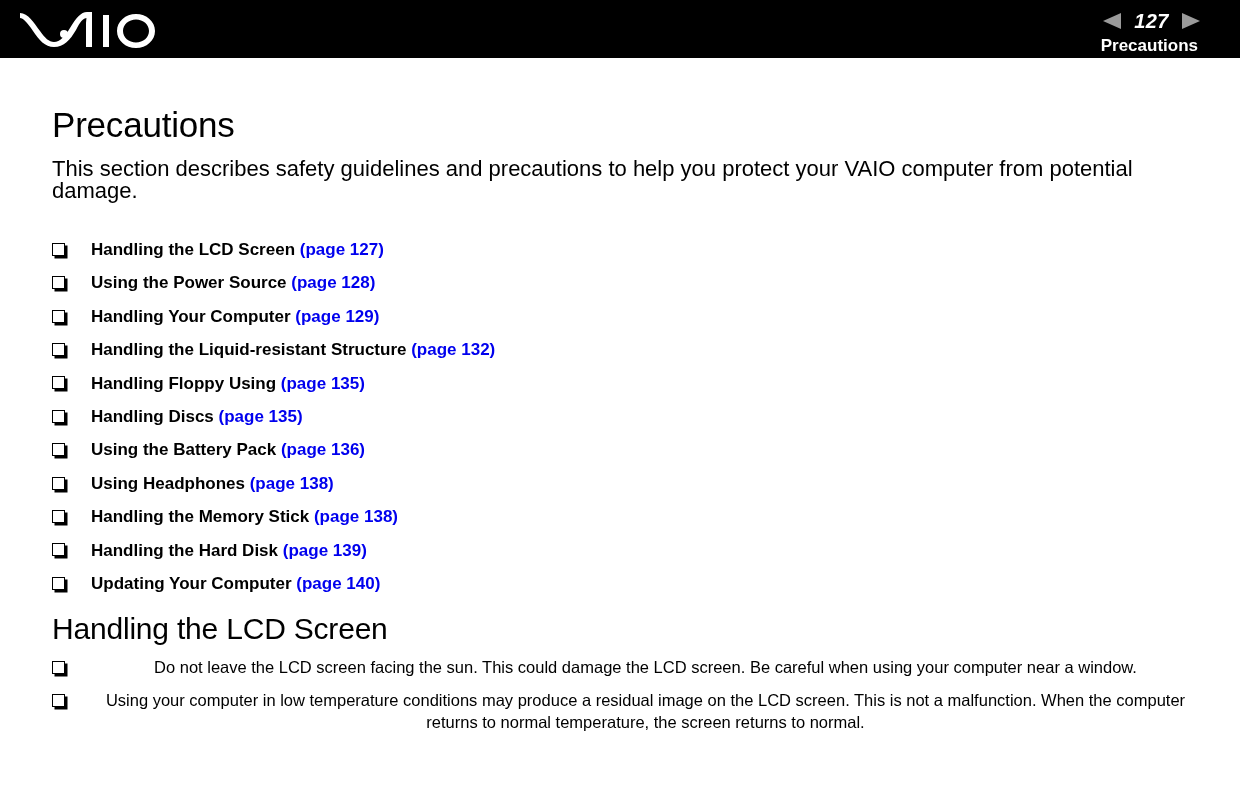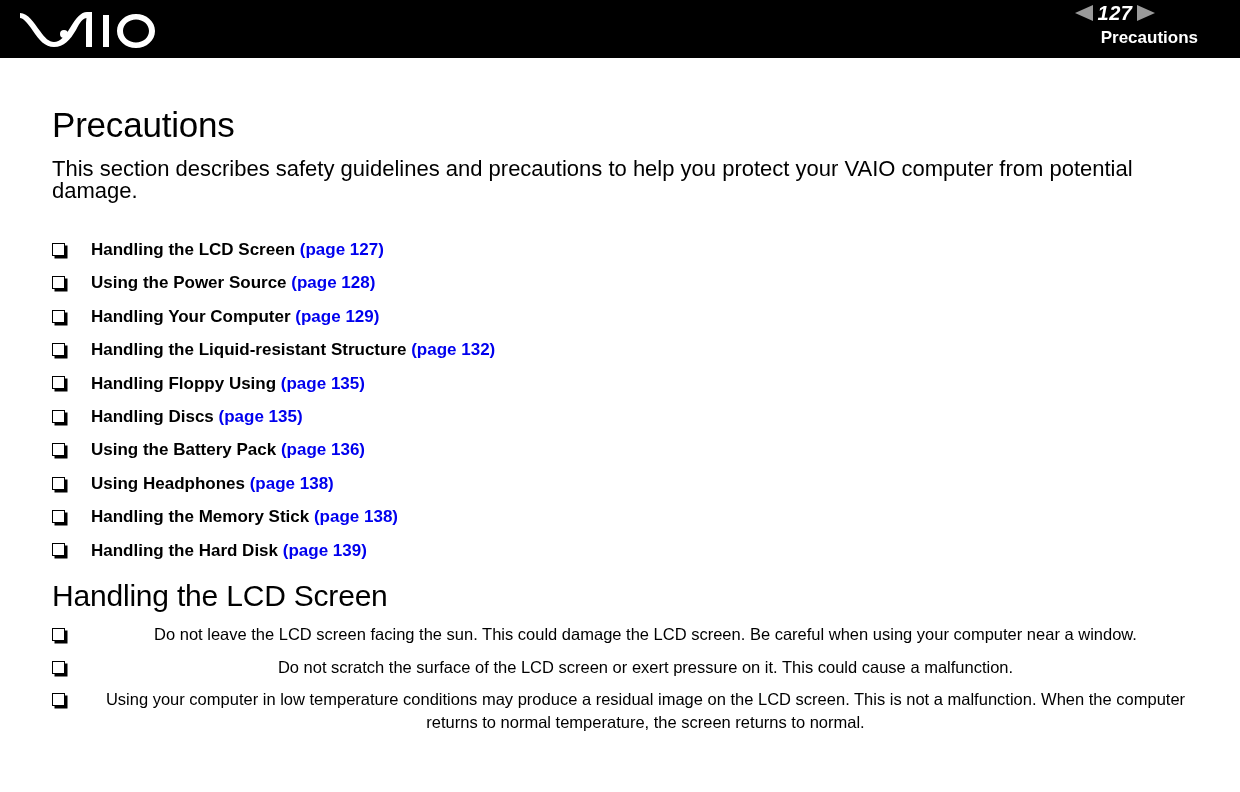--- a/index.html
+++ b/index.html
@@ -34,24 +34,24 @@
     position: absolute;
     right: 40px;
     top: 0;
     width: 170px;
     height: 58px;
     text-align: center;
   }
   .pager {
     display: flex;
     align-items: center;
-    justify-content: center;
+    justify-content: flex-end;
     height: 24px;
-    gap: 3px;
-    padding-top: 1px;
+    gap: 11px;
+    padding-top: 9px;
   }
   .arrow {
     width: 0;
     height: 0;
     display: inline-block;
     border-top: 8px solid transparent;
     border-bottom: 8px solid transparent;
   }
   .arrow-left {
     border-right: 18px solid #9a9a9a;
@@ -222,32 +222,32 @@
       <span class="item-label">Using Headphones </span><span class="item-link">(page 138)</span>
     </li>
     <li>
       <span class="bullet-box"></span>
       <span class="item-label">Handling the Memory Stick </span><span class="item-link">(page 138)</span>
     </li>
     <li>
       <span class="bullet-box"></span>
       <span class="item-label">Handling the Hard Disk </span><span class="item-link">(page 139)</span>
     </li>
+    <li>
+      <span class="bullet-box"></span>
+      <span class="item-label">Updating Your Computer </span><span class="item-link">(page 140)</span>
+    </li>
   </ul>
 
   <h2 class="sub-title">Handling the LCD Screen</h2>
 
   <ul class="note-list">
     <li>
       <span class="bullet-box"></span>
       <span>Do not leave the LCD screen facing the sun. This could damage the LCD screen. Be careful when using your computer near a window.</span>
     </li>
     <li>
       <span class="bullet-box"></span>
-      <span>Do not scratch the surface of the LCD screen or exert pressure on it. This could cause a malfunction.</span>
-    </li>
-    <li>
-      <span class="bullet-box"></span>
       <span>Using your computer in low temperature conditions may produce a residual image on the LCD screen. This is not a malfunction. When the computer returns to normal temperature, the screen returns to normal.</span>
     </li>
   </ul>
 
 </div>
 
 </body></html>

